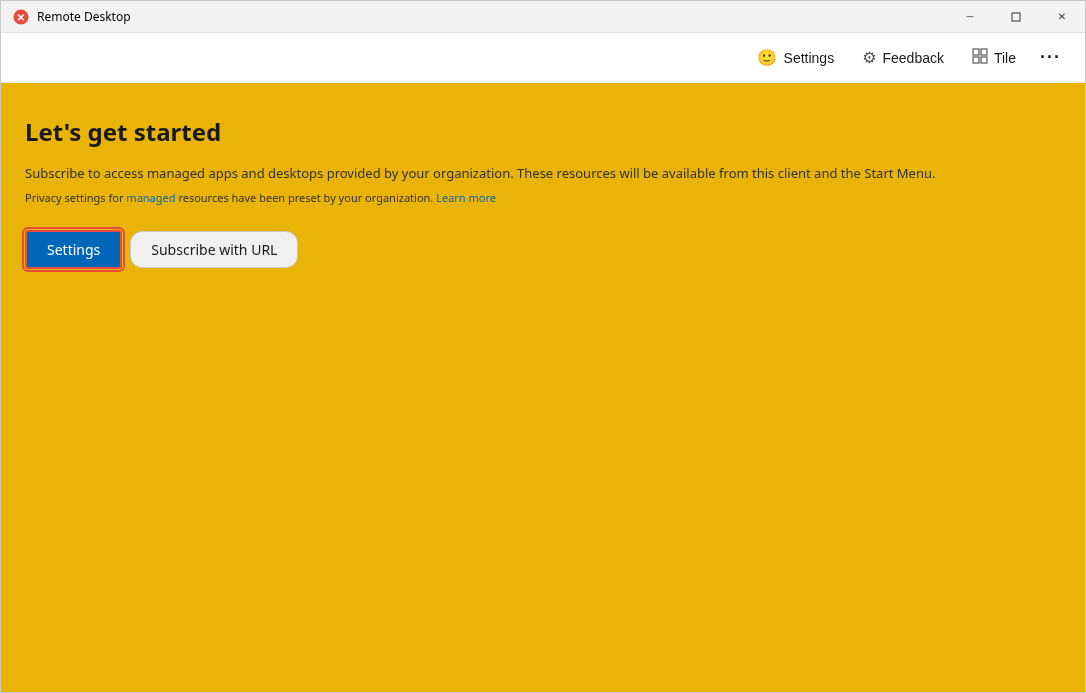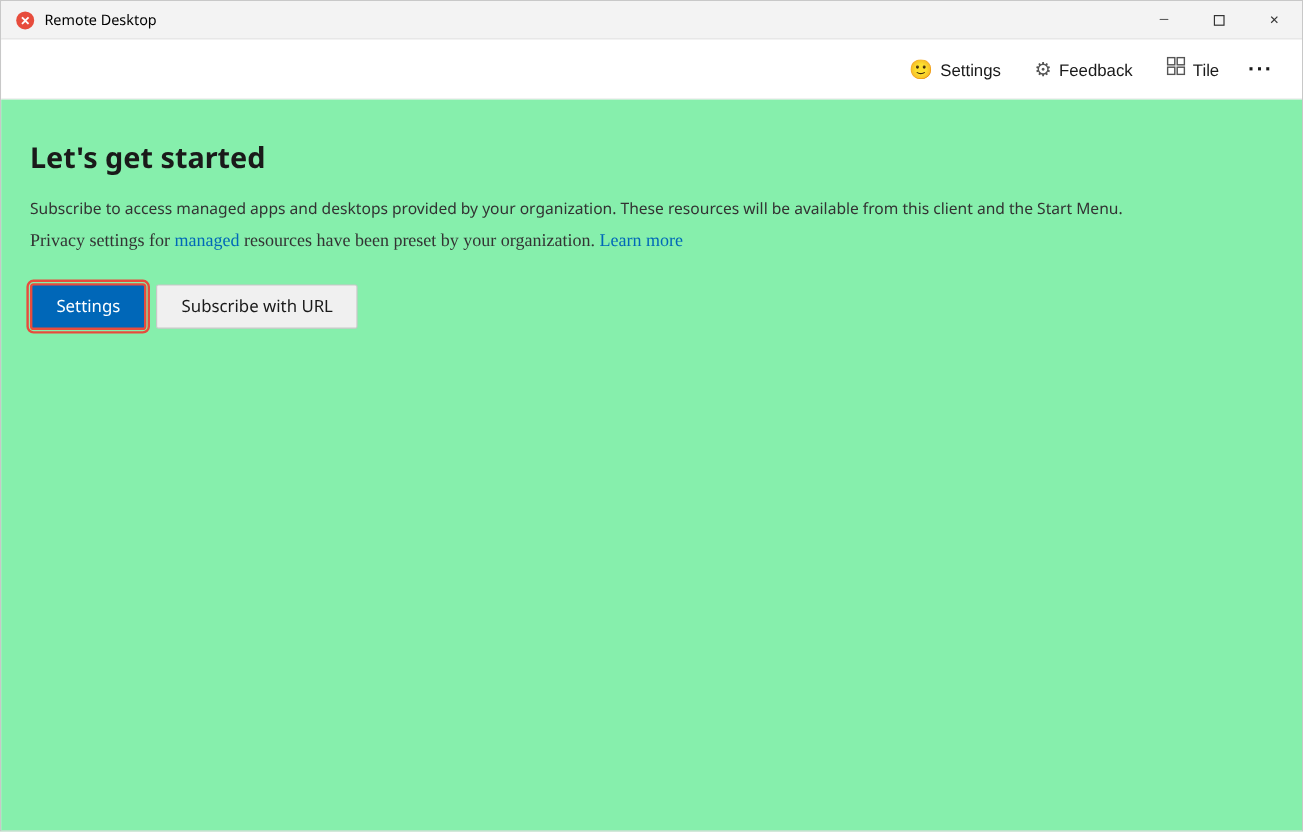--- a/index.html
+++ b/index.html
@@ -101,44 +101,43 @@
       padding: 6px 8px;
       font-size: 18px;
       font-weight: bold;
       letter-spacing: 1px;
     }
 
     
     .main-content {
       flex: 1;
       padding: 32px 24px;
-      background: #86efac;
+      background: #eab308;
       overflow-y: auto;
     }
 
     .page-title {
       font-size: 24px;
       font-weight: 700;
       color: #1a1a1a;
       margin-bottom: 16px;
     }
 
     .description {
       font-size: 13px;
       color: #333;
       margin-bottom: 6px;
       line-height: 1.5;
     }
 
     .privacy-text {
-      font-size: 15px;
+      font-size: 11px;
       color: #333;
       margin-bottom: 24px;
       line-height: 1.5;
-      font-family: Liberation Serif, serif;
     }
 
     .link {
       color: #0067b8;
       text-decoration: none;
       cursor: pointer;
     }
 
     .buttons-row {
       display: flex;
@@ -157,21 +156,21 @@
       font-family: inherit;
       outline: 2px solid #e74c3c;
       outline-offset: 1px;
     }
 
     .btn-subscribe-url {
       padding: 8px 20px;
       background: #f0f0f0;
       color: #1a1a1a;
       border: 1px solid #c8c8c8;
-      border-radius: 2px;
+      border-radius: 12px;
       font-size: 14px;
       cursor: pointer;
       font-family: inherit;
     }
 
     
     .app-logo {
       width: 16px;
       height: 16px;
     }

